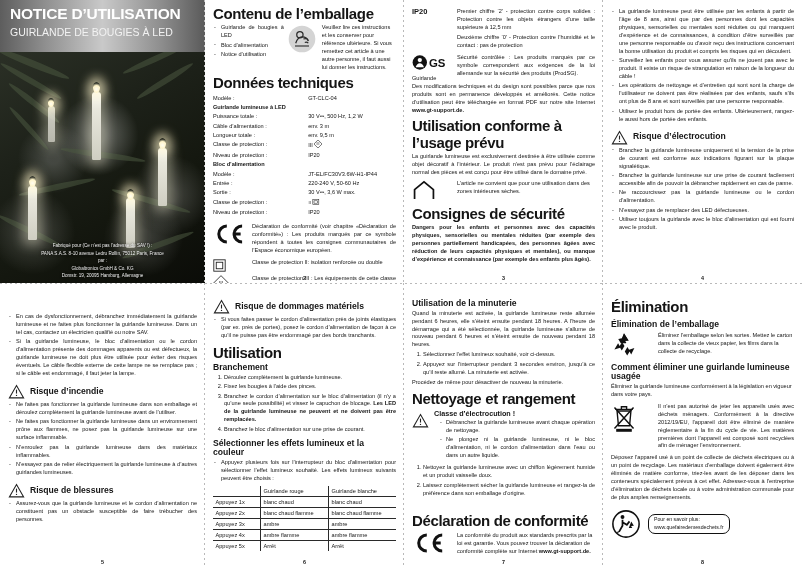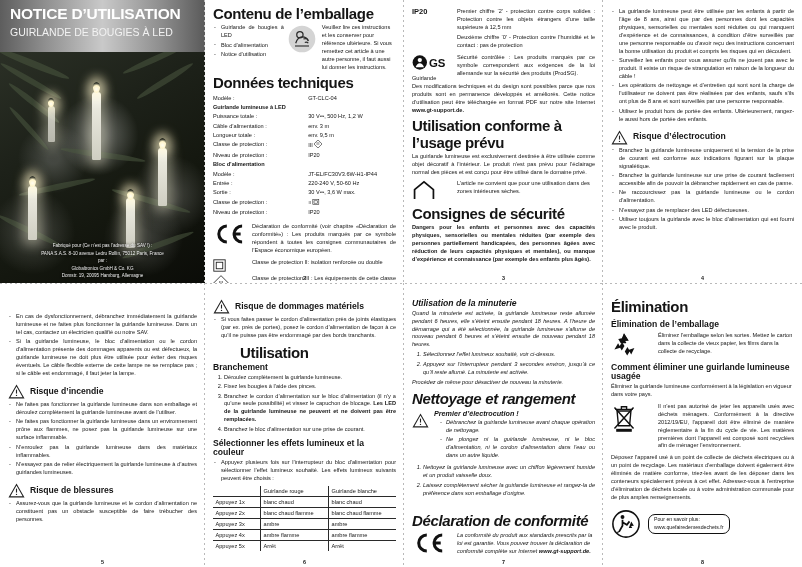--- a/index.html
+++ b/index.html
@@ -422,21 +422,21 @@
             <path d="M11 7.5v5.2" stroke="#222" stroke-width="1.5"></path>
             <circle cx="11" cy="15.2" r=".9" fill="#222"></circle>
           </svg>
           <h2>Risque de dommages matériels</h2>
         </div>
 
         <ul>
           <li>Si vous faites passer le cordon d’alimentation près de joints élastiques (par ex. près de portes), posez le cordon d’alimentation de façon à ce qu’il ne puisse pas être endommagé par des bords tranchants.</li>
         </ul>
 
-        <h1 style="margin-top:5px;margin-left:27px;">Utilisation</h1>
+        <h1 style="margin-top:5px;">Utilisation</h1>
         <h2 style="margin-top:2px;">Branchement</h2>
 
         <ol>
           <li>Déroulez complètement la guirlande lumineuse.</li>
           <li>Fixez les bougies à l’aide des pinces.</li>
           <li><span>Branchez le cordon d’alimentation sur le bloc d’alimentation (il n’y a qu’une seule possibilité) et vissez le capuchon de blocage. </span><b>Les LED de la guirlande lumineuse ne peuvent et ne doivent pas être remplacées.</b></li>
           <li>Branchez le bloc d’alimentation sur une prise de courant.</li>
         </ol>
 
         <h2 style="">Sélectionner les effets lumineux et la couleur</h2>
@@ -477,39 +477,39 @@
             <td>Arrêt</td>
           </tr>
         </tbody>
           </table>
       </div>
       <div class="pagenum">6</div>
       <div class="vline"></div>
     </div>
 
     <div class="page p3">
-      <div class="inner" style="padding-top:14px;font-style:italic;">
+      <div class="inner" style="padding-top:14px;">
         <h2 style="margin-top:2px;">Utilisation de la minuterie</h2>
         <p>Quand la minuterie est activée, la guirlande lumineuse reste allumée pendant 6 heures, elle s’éteint ensuite pendant 18 heures. A l’heure de démarrage qui a été sélectionnée, la guirlande lumineuse s’allume de nouveau pendant 6 heures et s’éteint ensuite de nouveau pendant 18 heures.</p>
         <ol>
           <li>Sélectionnez l’effet lumineux souhaité, voir ci-dessus.</li>
           <li>Appuyez sur l’interrupteur pendant 3 secondes environ, jusqu’à ce qu’il reste allumé. La minuterie est activée.</li>
         </ol>
         <p>Procédez de même pour désactiver de nouveau la minuterie.</p>
 
         <h1 style="margin-top:4px;">Nettoyage et rangement</h1>
 
         <div class="warnhead-sm">
           <svg width="17" height="15" viewBox="0 0 22 20" style="flex:none;margin-top:3px;">
             <path d="M11 2 20.5 18.5H1.5Z" fill="none" stroke="#222" stroke-width="1.4"></path>
             <path d="M11 7.5v5.2" stroke="#222" stroke-width="1.5"></path>
             <circle cx="11" cy="15.2" r=".9" fill="#222"></circle>
           </svg>
           <div class="txt" style="flex:1;">
-            <h3 style="margin-top:0;">Premier d’électrocution !</h3>
+            <h3 style="margin-top:0;">Classe d’électrocution !</h3>
             <ul style="padding-left:5px;">
               <li style="padding-left:7px;">Débranchez la guirlande lumineuse avant chaque opération de nettoyage.</li>
               <li style="padding-left:7px;">Ne plongez ni la guirlande lumineuse, ni le bloc d’alimentation, ni le cordon d’alimentation dans l’eau ou dans un autre liquide.</li>
             </ul>
           </div>
         </div>
 
         <ol>
           <li>Nettoyez la guirlande lumineuse avec un chiffon légèrement humide et un produit vaisselle doux.</li>
           <li>Laissez complètement sécher la guirlande lumineuse et rangez-la de préférence dans son emballage d’origine.</li>

